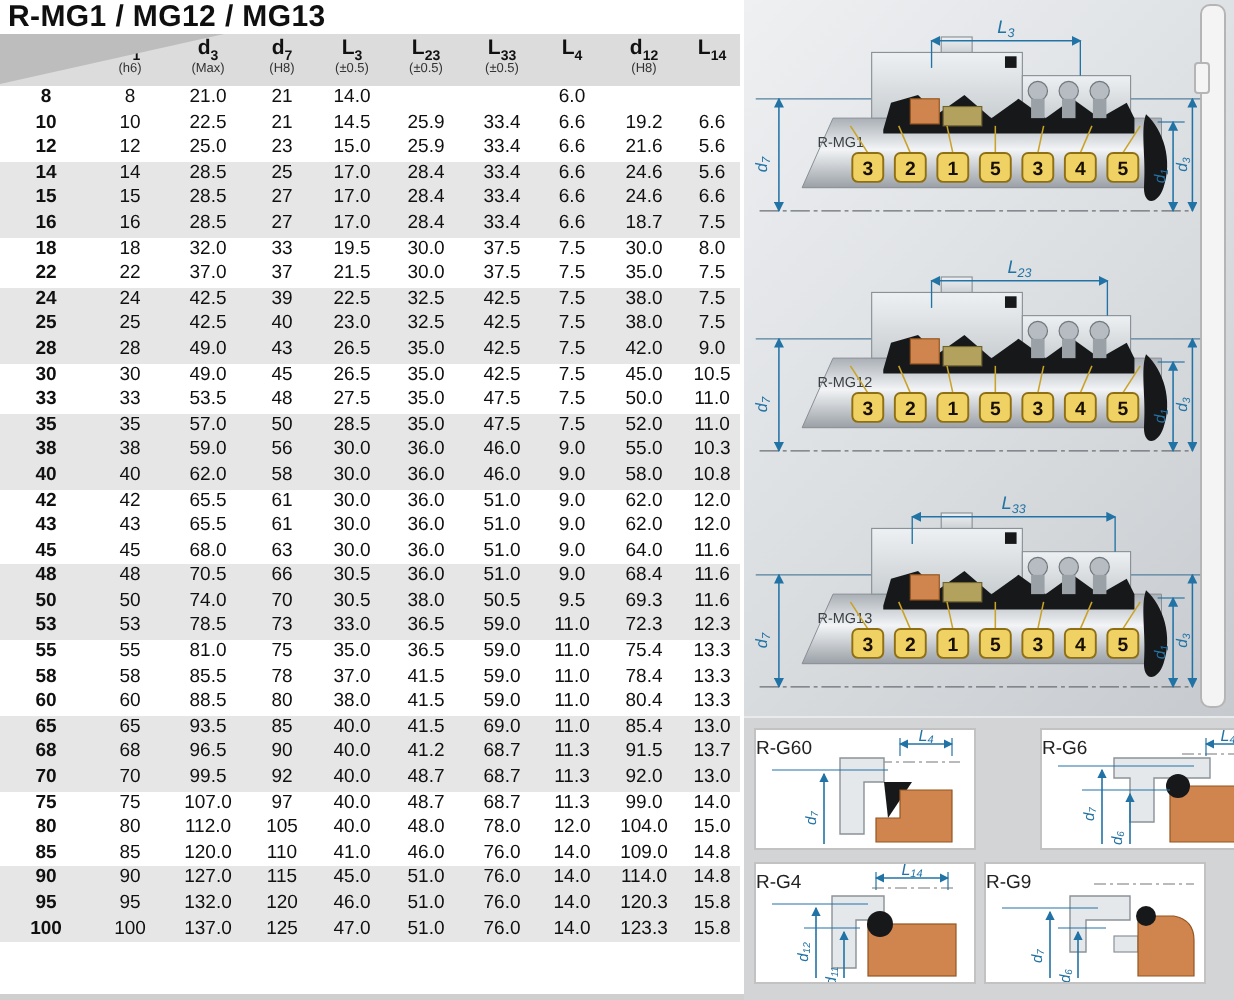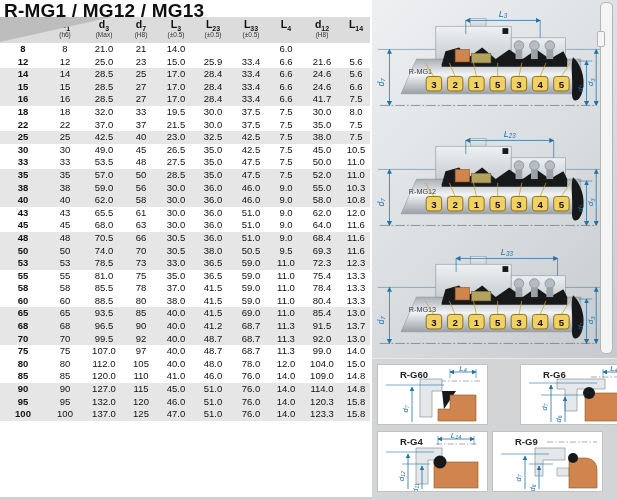--- a/index.html
+++ b/index.html
@@ -2,21 +2,21 @@
 <html><head>
 <meta charset="utf-8">
 <style>
   html,body{margin:0;padding:0;}
   body{width:617px;height:500px;overflow:hidden;background:#d8d8d8;
        font-family:"Liberation Sans",sans-serif;}
   .page{position:relative;width:617px;height:500px;background:#d4d6d8;}
 
   
   .left{position:absolute;left:0;top:0;width:372px;height:497px;background:#ffffff;}
-  .title{position:absolute;left:4px;top:0px;font-size:19px;font-weight:bold;
+  .title{position:absolute;left:4px;top:0px;font-size:15px;font-weight:bold;
          color:#0f0f0f;letter-spacing:.2px;white-space:nowrap;}
   .tblwrap{position:absolute;left:0;top:17px;width:370px;}
   table{border-collapse:collapse;table-layout:fixed;width:370px;}
   thead th{background:#dcdcdc;height:25px;padding:1px 0 0 0;vertical-align:top;
            font-size:10.5px;font-weight:bold;color:#111;position:relative;}
   thead th .note{display:block;font-size:6.5px;font-weight:normal;color:#333;margin-top:-1px;}
   thead th sub{font-size:7px;}
   tbody td{height:12.6px;line-height:12.6px;padding:0;font-size:9.5px;color:#101010;
            text-align:center;white-space:nowrap;}
   tbody td:first-child{font-weight:bold;}
@@ -33,21 +33,21 @@
              background:#f4f4f4;border:1px solid #b5b5b5;border-radius:5px;box-sizing:border-box;}
   .right-bar .notch{position:absolute;left:-4px;top:28px;width:6px;height:14px;
                     background:#f4f4f4;border:1px solid #b5b5b5;border-radius:2px;}
   .seal-panel{position:absolute;left:2px;width:228px;height:118px;}
   .seal-panel svg{width:100%;height:100%;display:block;}
 
   .glands{position:absolute;left:0;top:358px;width:245px;height:142px;
           background:#d2d4d6;border-top:1px solid #e9eaeb;box-sizing:border-box;}
   .gland-panel{position:absolute;width:111px;height:61px;background:#ffffff;
                border:1px solid #c2c2c2;box-sizing:border-box;}
-  .gland-label{position:absolute;left:22px;top:4px;font-size:9.5px;font-weight:bold;color:#222;}
+  .gland-label{position:absolute;left:0;top:4px;font-size:9.5px;font-weight:normal;color:#222;}
   .gland-panel svg{position:absolute;left:0;top:0;width:109px;height:59px;}
 </style>
 </head>
 <body>
 
 <div class="page">
 
   <div class="left">
     <div class="title">R-MG1 / MG12 / MG13</div>
     <div class="tblwrap">
@@ -73,20 +73,32 @@
               <td>21.0</td>
               <td>21</td>
               <td>14.0</td>
               <td></td>
               <td></td>
               <td>6.0</td>
               <td></td>
               <td></td>
             </tr>
             <tr>
+              <td>10</td>
+              <td>10</td>
+              <td>22.5</td>
+              <td>21</td>
+              <td>14.5</td>
+              <td>25.9</td>
+              <td>33.4</td>
+              <td>6.6</td>
+              <td>19.2</td>
+              <td>6.6</td>
+            </tr>
+            <tr>
               <td>12</td>
               <td>12</td>
               <td>25.0</td>
               <td>23</td>
               <td>15.0</td>
               <td>25.9</td>
               <td>33.4</td>
               <td>6.6</td>
               <td>21.6</td>
               <td>5.6</td>
@@ -117,21 +129,21 @@
             </tr>
             <tr class="alt">
               <td>16</td>
               <td>16</td>
               <td>28.5</td>
               <td>27</td>
               <td>17.0</td>
               <td>28.4</td>
               <td>33.4</td>
               <td>6.6</td>
-              <td>41.7</td>
+              <td>18.7</td>
               <td>7.5</td>
             </tr>
             <tr>
               <td>18</td>
               <td>18</td>
               <td>32.0</td>
               <td>33</td>
               <td>19.5</td>
               <td>30.0</td>
               <td>37.5</td>
@@ -145,30 +157,54 @@
               <td>37.0</td>
               <td>37</td>
               <td>21.5</td>
               <td>30.0</td>
               <td>37.5</td>
               <td>7.5</td>
               <td>35.0</td>
               <td>7.5</td>
             </tr>
             <tr class="alt">
+              <td>24</td>
+              <td>24</td>
+              <td>42.5</td>
+              <td>39</td>
+              <td>22.5</td>
+              <td>32.5</td>
+              <td>42.5</td>
+              <td>7.5</td>
+              <td>38.0</td>
+              <td>7.5</td>
+            </tr>
+            <tr class="alt">
               <td>25</td>
               <td>25</td>
               <td>42.5</td>
               <td>40</td>
               <td>23.0</td>
               <td>32.5</td>
               <td>42.5</td>
               <td>7.5</td>
               <td>38.0</td>
               <td>7.5</td>
+            </tr>
+            <tr class="alt">
+              <td>28</td>
+              <td>28</td>
+              <td>49.0</td>
+              <td>43</td>
+              <td>26.5</td>
+              <td>35.0</td>
+              <td>42.5</td>
+              <td>7.5</td>
+              <td>42.0</td>
+              <td>9.0</td>
             </tr>
             <tr>
               <td>30</td>
               <td>30</td>
               <td>49.0</td>
               <td>45</td>
               <td>26.5</td>
               <td>35.0</td>
               <td>42.5</td>
               <td>7.5</td>
@@ -215,20 +251,32 @@
               <td>40</td>
               <td>40</td>
               <td>62.0</td>
               <td>58</td>
               <td>30.0</td>
               <td>36.0</td>
               <td>46.0</td>
               <td>9.0</td>
               <td>58.0</td>
               <td>10.8</td>
+            </tr>
+            <tr>
+              <td>42</td>
+              <td>42</td>
+              <td>65.5</td>
+              <td>61</td>
+              <td>30.0</td>
+              <td>36.0</td>
+              <td>51.0</td>
+              <td>9.0</td>
+              <td>62.0</td>
+              <td>12.0</td>
             </tr>
             <tr>
               <td>43</td>
               <td>43</td>
               <td>65.5</td>
               <td>61</td>
               <td>30.0</td>
               <td>36.0</td>
               <td>51.0</td>
               <td>9.0</td>

